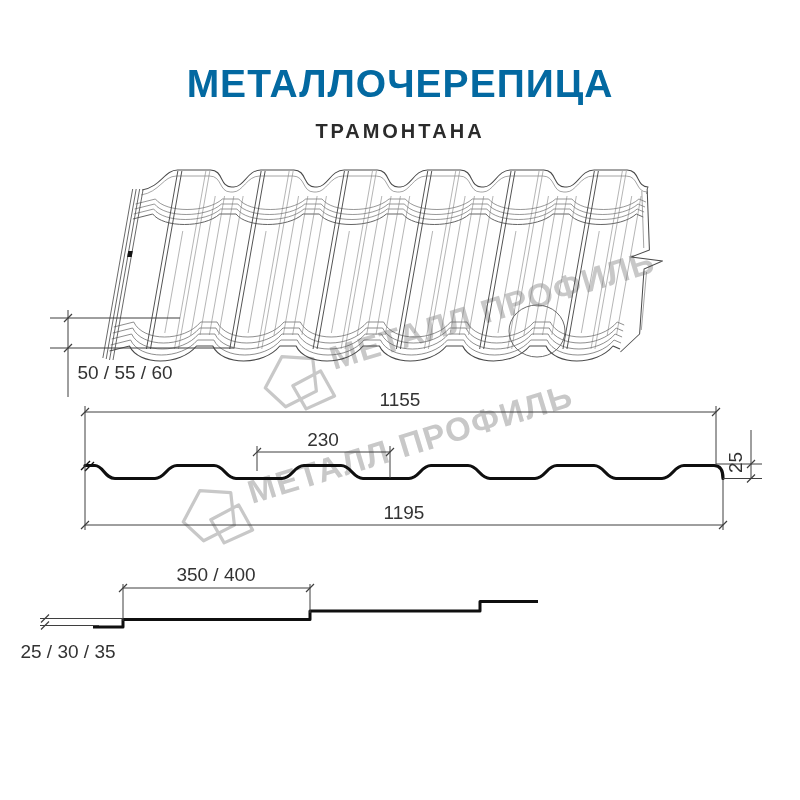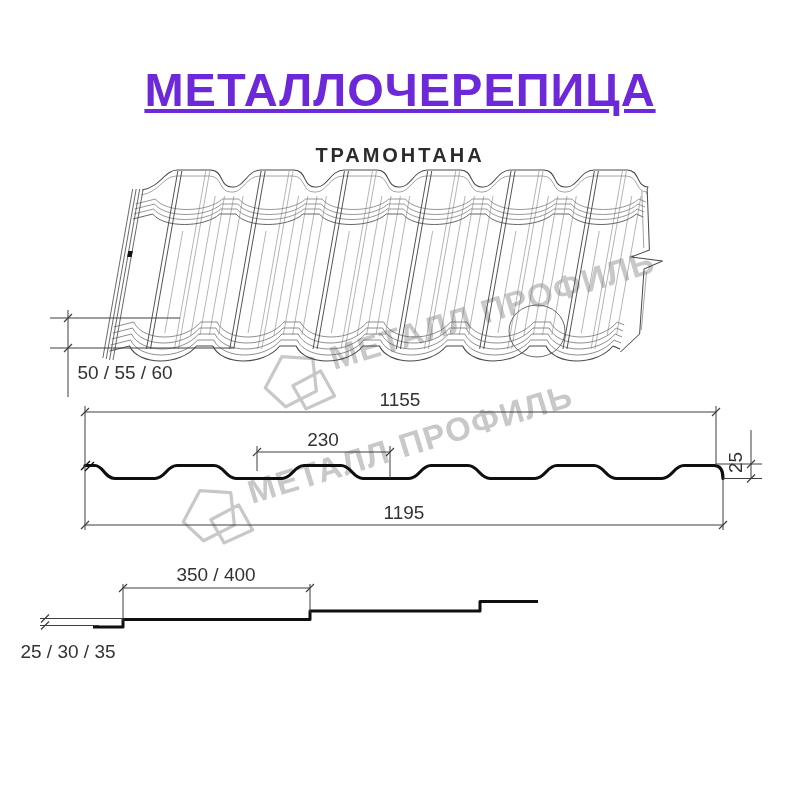--- a/index.html
+++ b/index.html
@@ -1,21 +1,21 @@
 <!DOCTYPE html>
 <html><head>
 <meta charset="utf-8">
 <style>
   html,body{margin:0;padding:0;background:#fff;}
   .page{position:relative;width:800px;height:800px;background:#ffffff;overflow:hidden;
         font-family:"Liberation Sans",sans-serif;}
   .title-block{position:absolute;top:62px;left:0;width:800px;text-align:center;}
-  .main-title{font-size:47px;font-weight:bold;letter-spacing:1px;color:#6d28d9;
-              font-family:"Liberation Sans",sans-serif;text-decoration:underline;}
-  .sub-title{margin-top:27px;font-size:20px;font-weight:bold;letter-spacing:3px;color:#2b2b2b;}
+  .main-title{font-size:39px;font-weight:bold;letter-spacing:1px;color:#0369a1;
+              font-family:"Liberation Sans",sans-serif;}
+  .sub-title{margin-top:14px;font-size:20px;font-weight:bold;letter-spacing:3px;color:#2b2b2b;}
   svg{position:absolute;top:0;left:0;}
   .dim-text{font-family:"Liberation Sans",sans-serif;font-size:19px;fill:#333;}
   .wm-text{font-family:"Liberation Sans",sans-serif;font-size:33px;font-weight:bold;
            fill:#c8c8c8;letter-spacing:1.5px;}
 </style>
 </head>
 <body>
 
 <div class="page">
 

